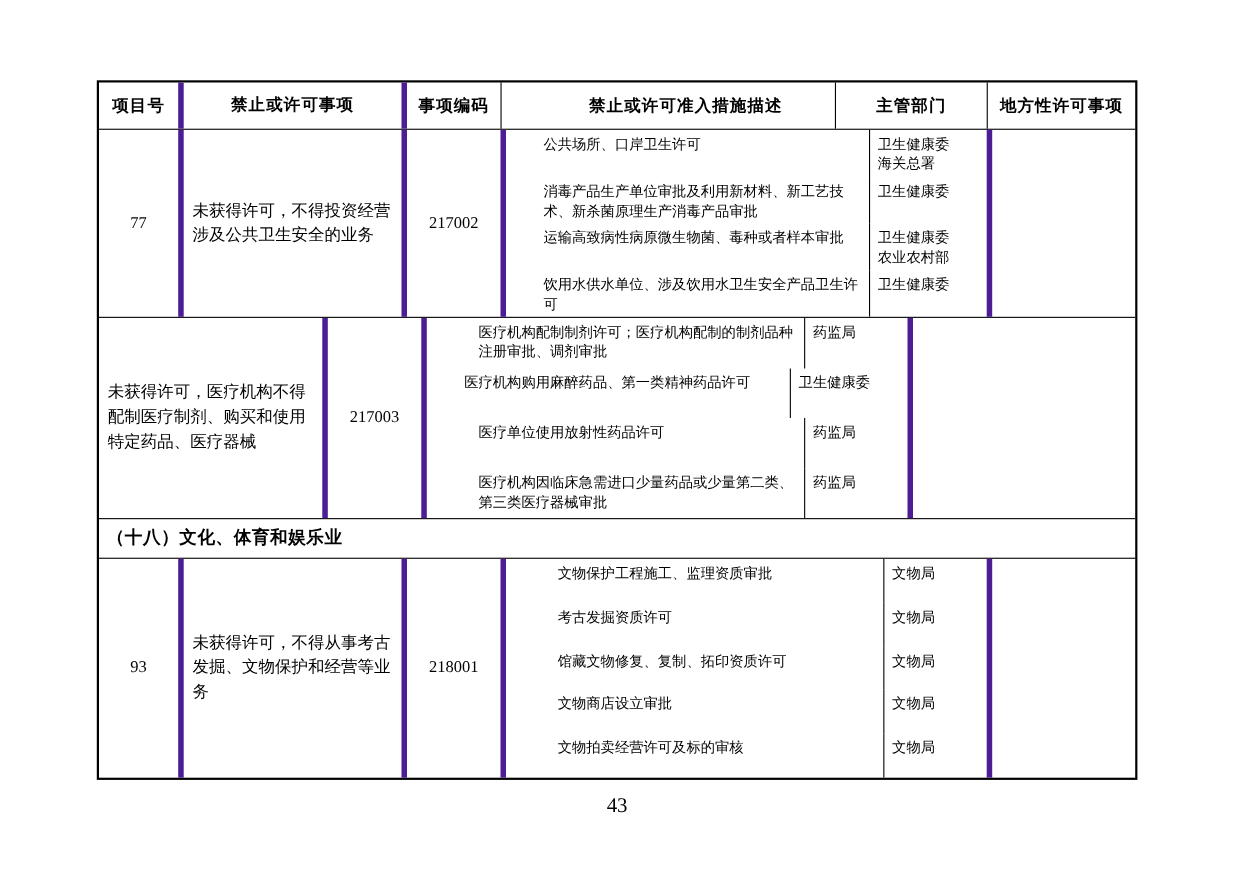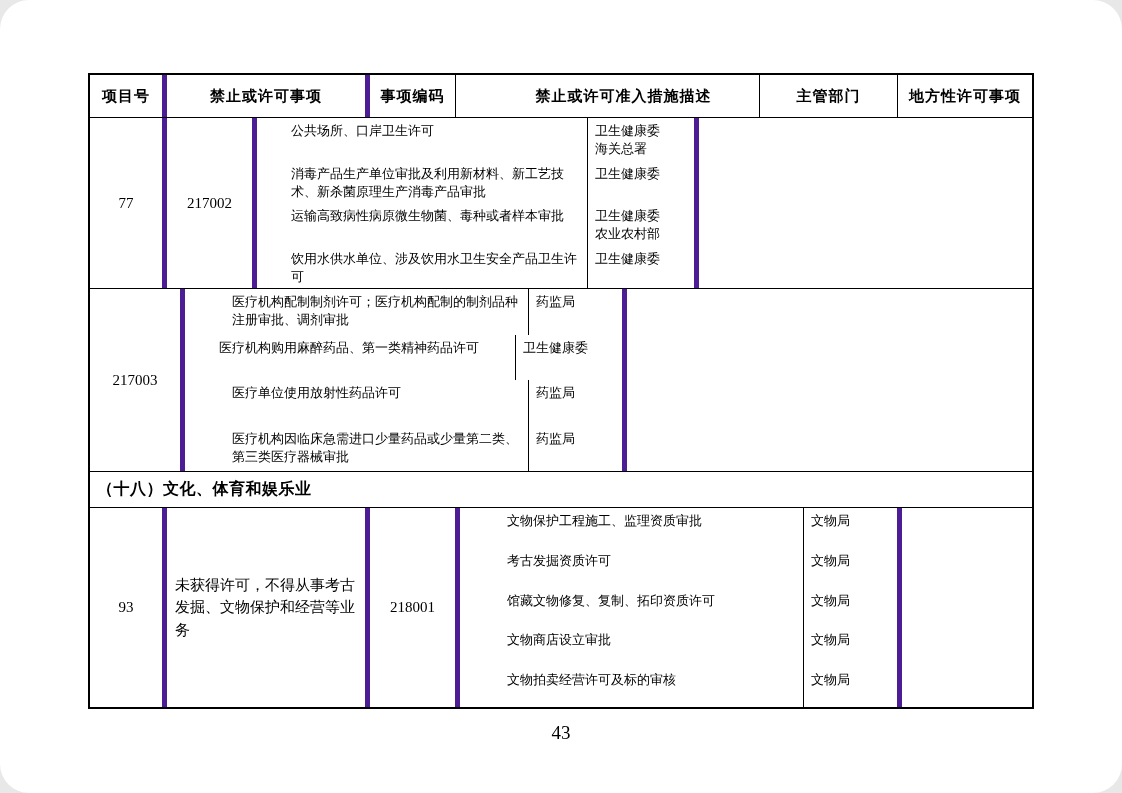--- a/index.html
+++ b/index.html
@@ -1,20 +1,20 @@
 <!DOCTYPE html>
 <html><head>
 <meta charset="utf-8">
 <style>
   * { margin:0; padding:0; box-sizing:border-box; }
   html,body { background:#e8e8e8; }
   .page {
     position:relative; width:1122px; height:793px; background:#ffffff;
     font-family:"Liberation Serif","DejaVu Serif",serif; color:#000;
-    margin:0 auto; overflow:hidden;border-radius:29px;
+    margin:0 auto; overflow:hidden;
   }
   .doc-table {
     position:absolute; left:88px; top:73px; width:946px;
     border:2px solid #000; background:#fff;
   }
   .tr { display:flex; width:100%; }
   .tr + .tr { border-top:1px solid #000; }
   .cell { border-left:5px solid #4c1d95; overflow:hidden; }
   .cell:first-child { border-left:none; }
   .c1 { width:72px; display:flex; align-items:center; justify-content:center; font-size:15px; }
@@ -59,20 +59,21 @@
       <div class="cell c1">项目号</div>
       <div class="cell c2" style="justify-content:center;">禁止或许可事项</div>
       <div class="cell c3">事项编码</div>
       <div class="cell c4h">禁止或许可准入措施描述</div>
       <div class="cell c5h">主管部门</div>
       <div class="cell c6">地方性许可事项</div>
     </div>
 
     <div class="tr r91">
       <div class="cell c1">77</div>
+      <div class="cell c2">未获得许可，不得投资经营涉及公共卫生安全的业务</div>
       <div class="cell c3">217002</div>
       <div class="cell c45">
         <div class="sub">
           <div class="measure">公共场所、口岸卫生许可</div>
           <div class="dept">卫生健康委
 海关总署</div>
         </div>
         <div class="sub">
           <div class="measure">消毒产品生产单位审批及利用新材料、新工艺技术、新杀菌原理生产消毒产品审批</div>
           <div class="dept">卫生健康委</div>
@@ -84,20 +85,21 @@
         </div>
         <div class="sub">
           <div class="measure">饮用水供水单位、涉及饮用水卫生安全产品卫生许可</div>
           <div class="dept">卫生健康委</div>
         </div>
       </div>
       <div class="cell c6"></div>
     </div>
 
     <div class="tr r92">
+      <div class="cell c2">未获得许可，医疗机构不得配制医疗制剂、购买和使用特定药品、医疗器械</div>
       <div class="cell c3">217003</div>
       <div class="cell c45">
         <div class="sub">
           <div class="measure">医疗机构配制制剂许可；医疗机构配制的制剂品种注册审批、调剂审批</div>
           <div class="dept">药监局</div>
         </div>
         <div class="sub">
           <div class="measure">医疗机构购用麻醉药品、第一类精神药品许可</div>
           <div class="dept">卫生健康委</div>
         </div>

